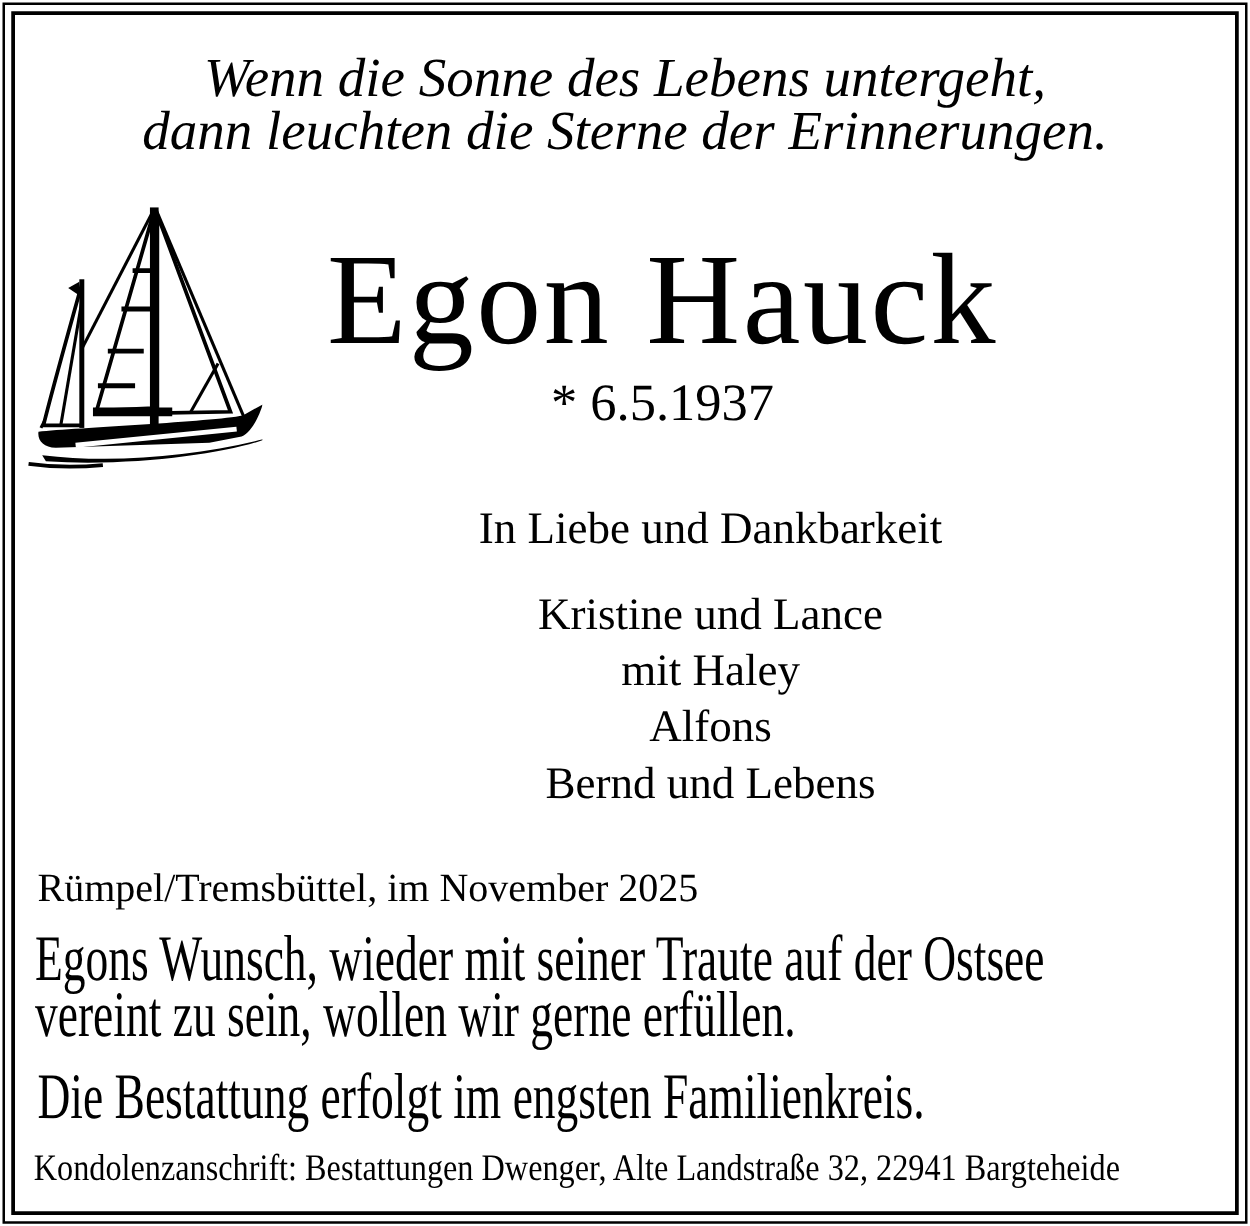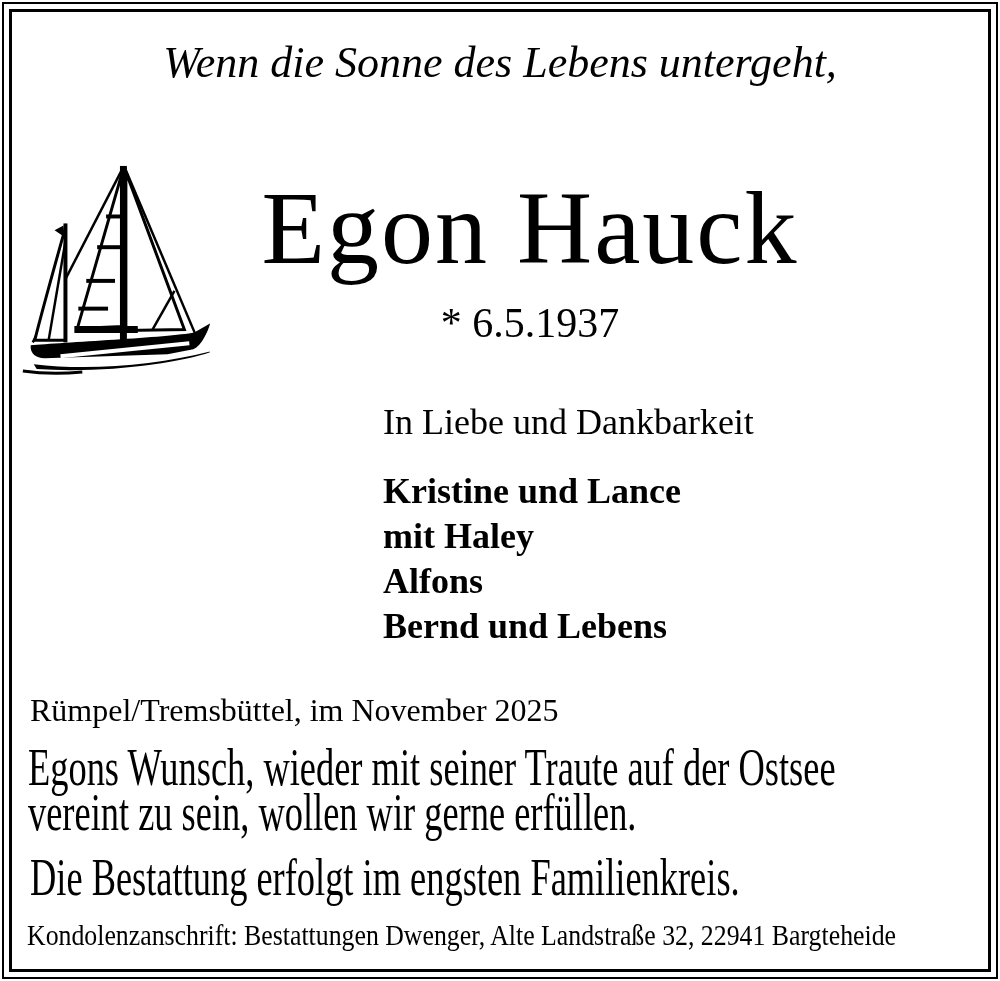--- a/index.html
+++ b/index.html
@@ -21,38 +21,38 @@
     text-align: center; font-style: italic;
     font-size: 44px; line-height: 42px;
   }
 
   .boat {
     position: absolute; left: 20px; top: 160px;
     width: 190px; height: 218px;
   }
 
   .name {
-    position: absolute; left: 60px; right: 0; top: 176px;
+    position: absolute; left: 60px; right: 0; top: 188px;
     text-align: center;
     font-size: 104px; line-height: 1; letter-spacing: 2px;
     white-space: nowrap;
   }
 
   .dates {
     position: absolute; left: 60px; right: 0; top: 299px;
     display: flex; justify-content: center; gap: 76px;
     font-size: 42px; line-height: 48px;
   }
 
   .family {
     position: absolute; left: 383px; top: 400px;
     font-size: 36px; line-height: 45px;
   }
   .family .intro { margin-bottom: 24px; }
-  .family .mourner { font-weight: bold; }
+  .family .mourner { font-weight: normal; text-align: center; }
 
   .place-date {
     position: absolute; left: 30px; top: 688px;
     font-size: 32px; line-height: 44px;
   }
 
   .condensed {
     transform-origin: left top;
     white-space: nowrap;
   }
@@ -73,20 +73,21 @@
   }
 </style>
 </head>
 <body>
 
 <div class="frame-outer"></div>
 <div class="frame-inner"></div>
 
 <div class="quote">
   <div>Wenn die Sonne des Lebens untergeht,</div>
+  <div>dann leuchten die Sterne der Erinnerungen.</div>
 </div>
 
 <svg class="boat" viewBox="0 0 190 220" xmlns="http://www.w3.org/2000/svg" aria-hidden="true">
 
   <line x1="103" y1="8" x2="12" y2="184" stroke="#000" stroke-width="2.5"></line>
   <line x1="105" y1="8" x2="177" y2="178" stroke="#000" stroke-width="2.5"></line>
 
   <path d="M106,12 L106,172 L165,171 Z" fill="#fff" stroke="#000" stroke-width="3"></path>
   <line x1="155" y1="132" x2="133" y2="171" stroke="#000" stroke-width="2.5"></line>
 

